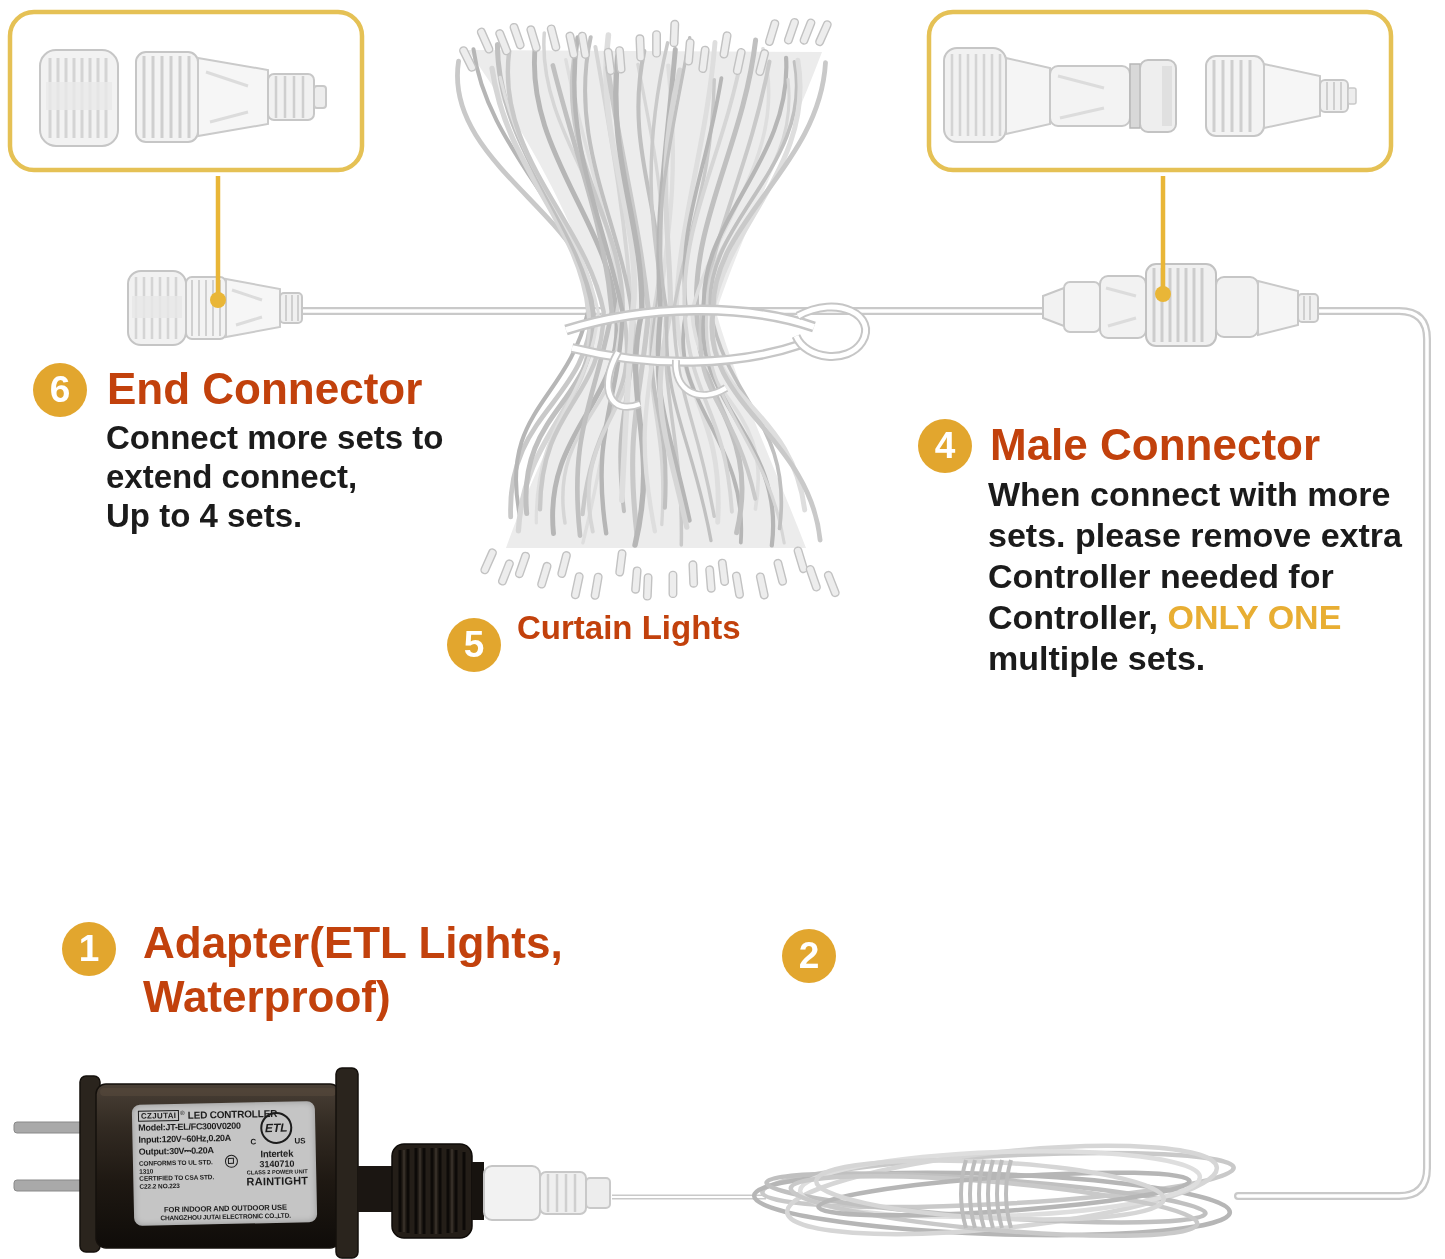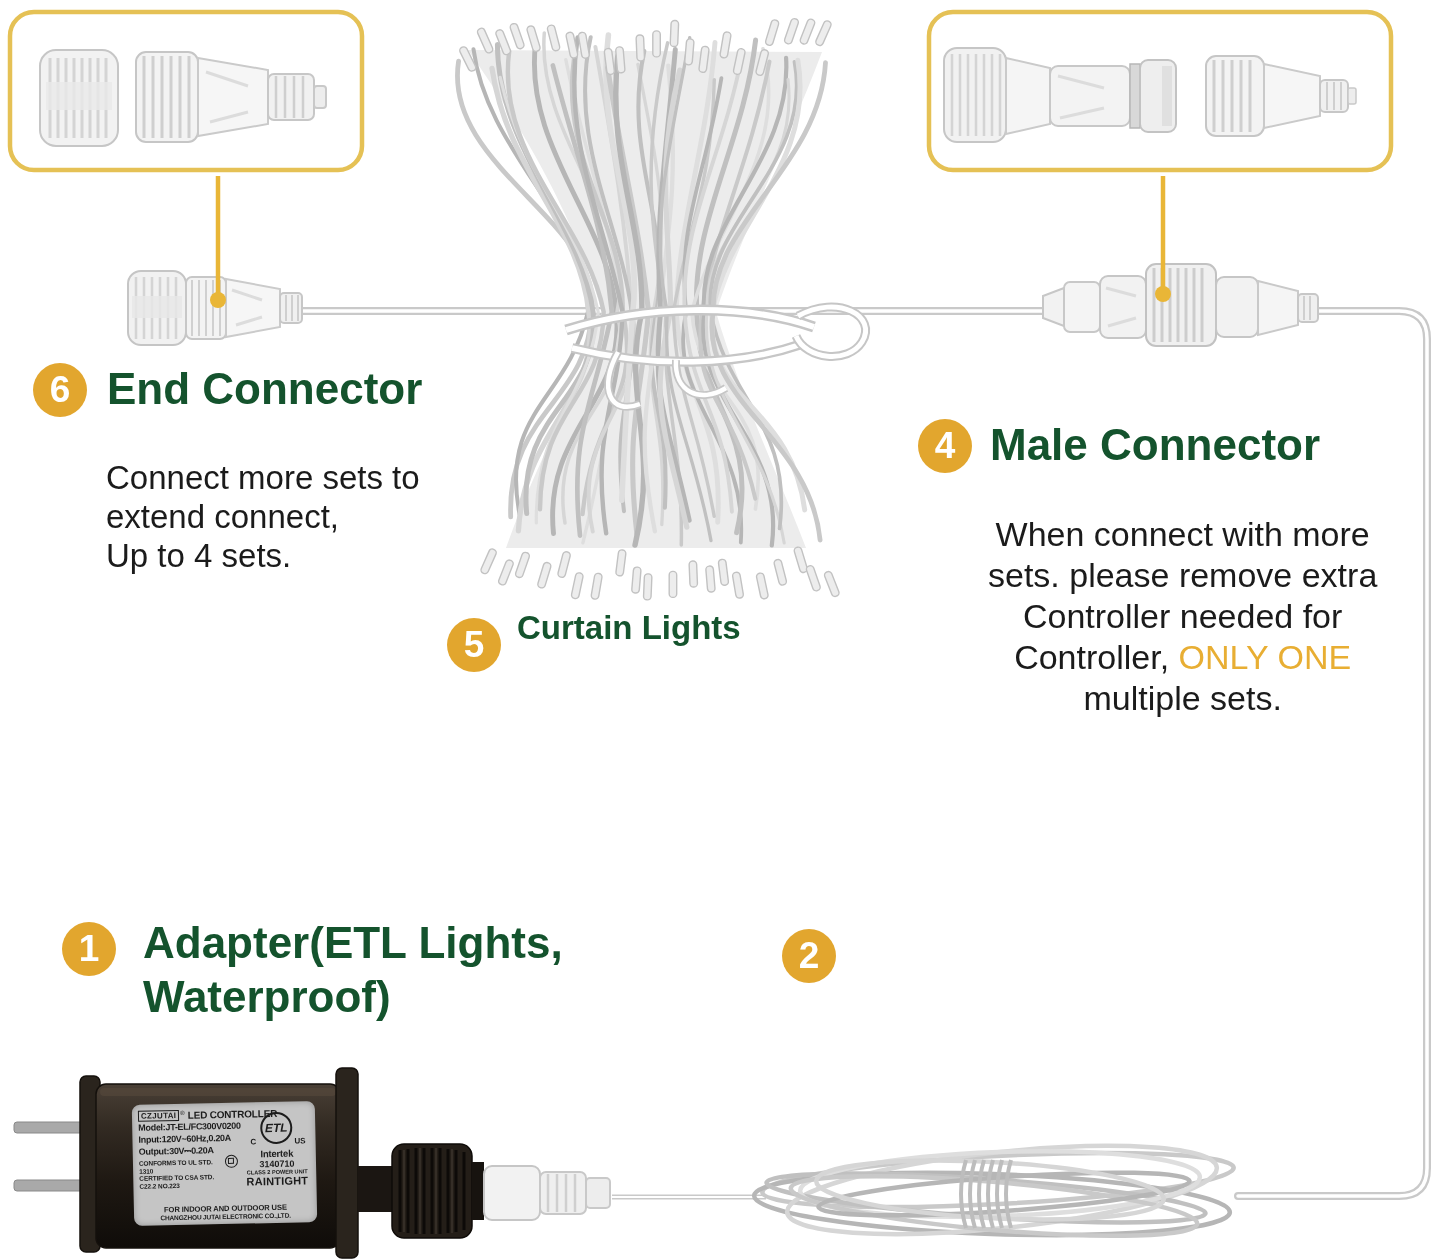--- a/index.html
+++ b/index.html
@@ -3,23 +3,23 @@
 <meta charset="utf-8">
 <style>
   html,body{margin:0;padding:0;background:#ffffff;}
   .stage{position:relative;width:1445px;height:1259px;overflow:hidden;background:#ffffff;
          font-family:"Liberation Sans",sans-serif;}
   svg.layer{position:absolute;left:0;top:0;}
 
   
   .badge{position:absolute;width:54px;height:54px;border-radius:50%;background:#E2A62E;color:#ffffff;
          font-weight:bold;font-size:37px;display:flex;align-items:center;justify-content:center;}
-  .title{position:absolute;color:#14532d;font-weight:bold;font-size:44px;line-height:54px;white-space:nowrap;}
-  .desc{position:absolute;color:#1b1b1b;font-weight:normal;font-size:33px;line-height:39px;white-space:nowrap;margin-top:40px;}
-  .desc.male{font-size:34px;line-height:41px;text-align:center;}
+  .title{position:absolute;color:#c2410c;font-weight:bold;font-size:44px;line-height:54px;white-space:nowrap;}
+  .desc{position:absolute;color:#1b1b1b;font-weight:bold;font-size:33px;line-height:39px;white-space:nowrap;}
+  .desc.male{font-size:34px;line-height:41px;}
   .hl{color:#E8AE33;}
 
   
   .adapter-label{position:absolute;left:133px;top:1103px;width:183px;height:121px;background:#c5c5c5;
                  border-radius:8px;transform:rotate(-1.2deg);color:#1c1c1c;padding:5px 6px;box-sizing:border-box;
                  box-shadow:inset 0 0 6px rgba(0,0,0,.25);}
   .al-row1{display:flex;align-items:center;margin-top:1px;}
   .brand-box{font-size:8px;font-weight:bold;border:1.5px solid #1c1c1c;padding:0 2px;letter-spacing:.3px;}
   .reg{font-size:6px;margin-left:1px;align-self:flex-start;}
   .al-product{font-size:10px;font-weight:bold;margin-left:3px;letter-spacing:-.2px;}

